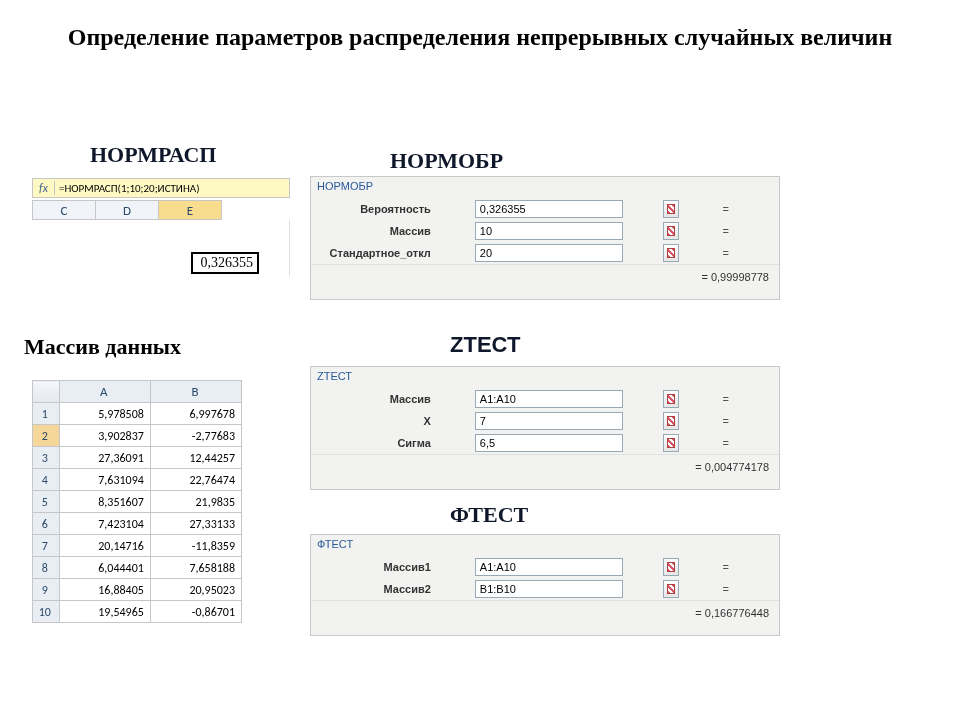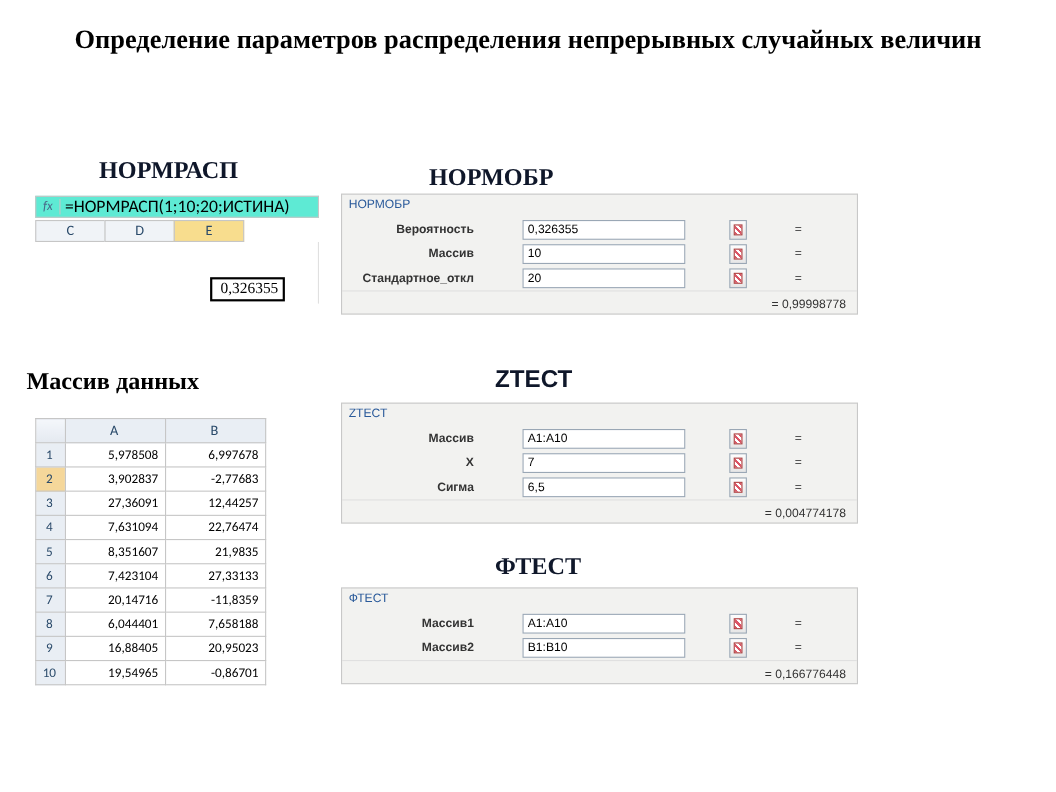--- a/index.html
+++ b/index.html
@@ -40,35 +40,35 @@
     left: 32px;
     top: 178px;
     width: 258px;
     font-family: Calibri, Arial, sans-serif;
     font-size: 12px;
   }
   .formula-row {
     display: flex;
     align-items: center;
     border: 1px solid #c6c6c6;
-    background: #5eead4;
+    background: #fef9c3;
     height: 20px;
   }
   .fx-btn {
     width: 22px;
     text-align: center;
     font-style: italic;
     color: #4a6a8a;
     font-size: 12px;
     border-right: 1px solid #c6c6c6;
   }
   .formula-text {
     padding: 0 4px;
     flex: 1;
-    font-size: 16px;
+    font-size: 11px;
   }
   .col-headers {
     display: flex;
     margin-top: 2px;
   }
   .col-headers .ch {
     width: 64px;
     height: 20px;
     text-align: center;
     line-height: 20px;
@@ -193,21 +193,21 @@
     color: #555;
   }
   .dlg-row .rval {
     color: #333;
     flex: 1;
     white-space: nowrap;
     overflow: hidden;
   }
   .dlg-result {
     text-align: right;
-    padding: 6px 10px 2px 6px;
+    padding: 6px 10px 16px 6px;
     border-top: 1px solid #e0e0e0;
     color: #333;
   }
 
 </style>
 </head>
 <body>
 
 <div class="title">Определение параметров распределения непрерывных случайных величин</div>
 

